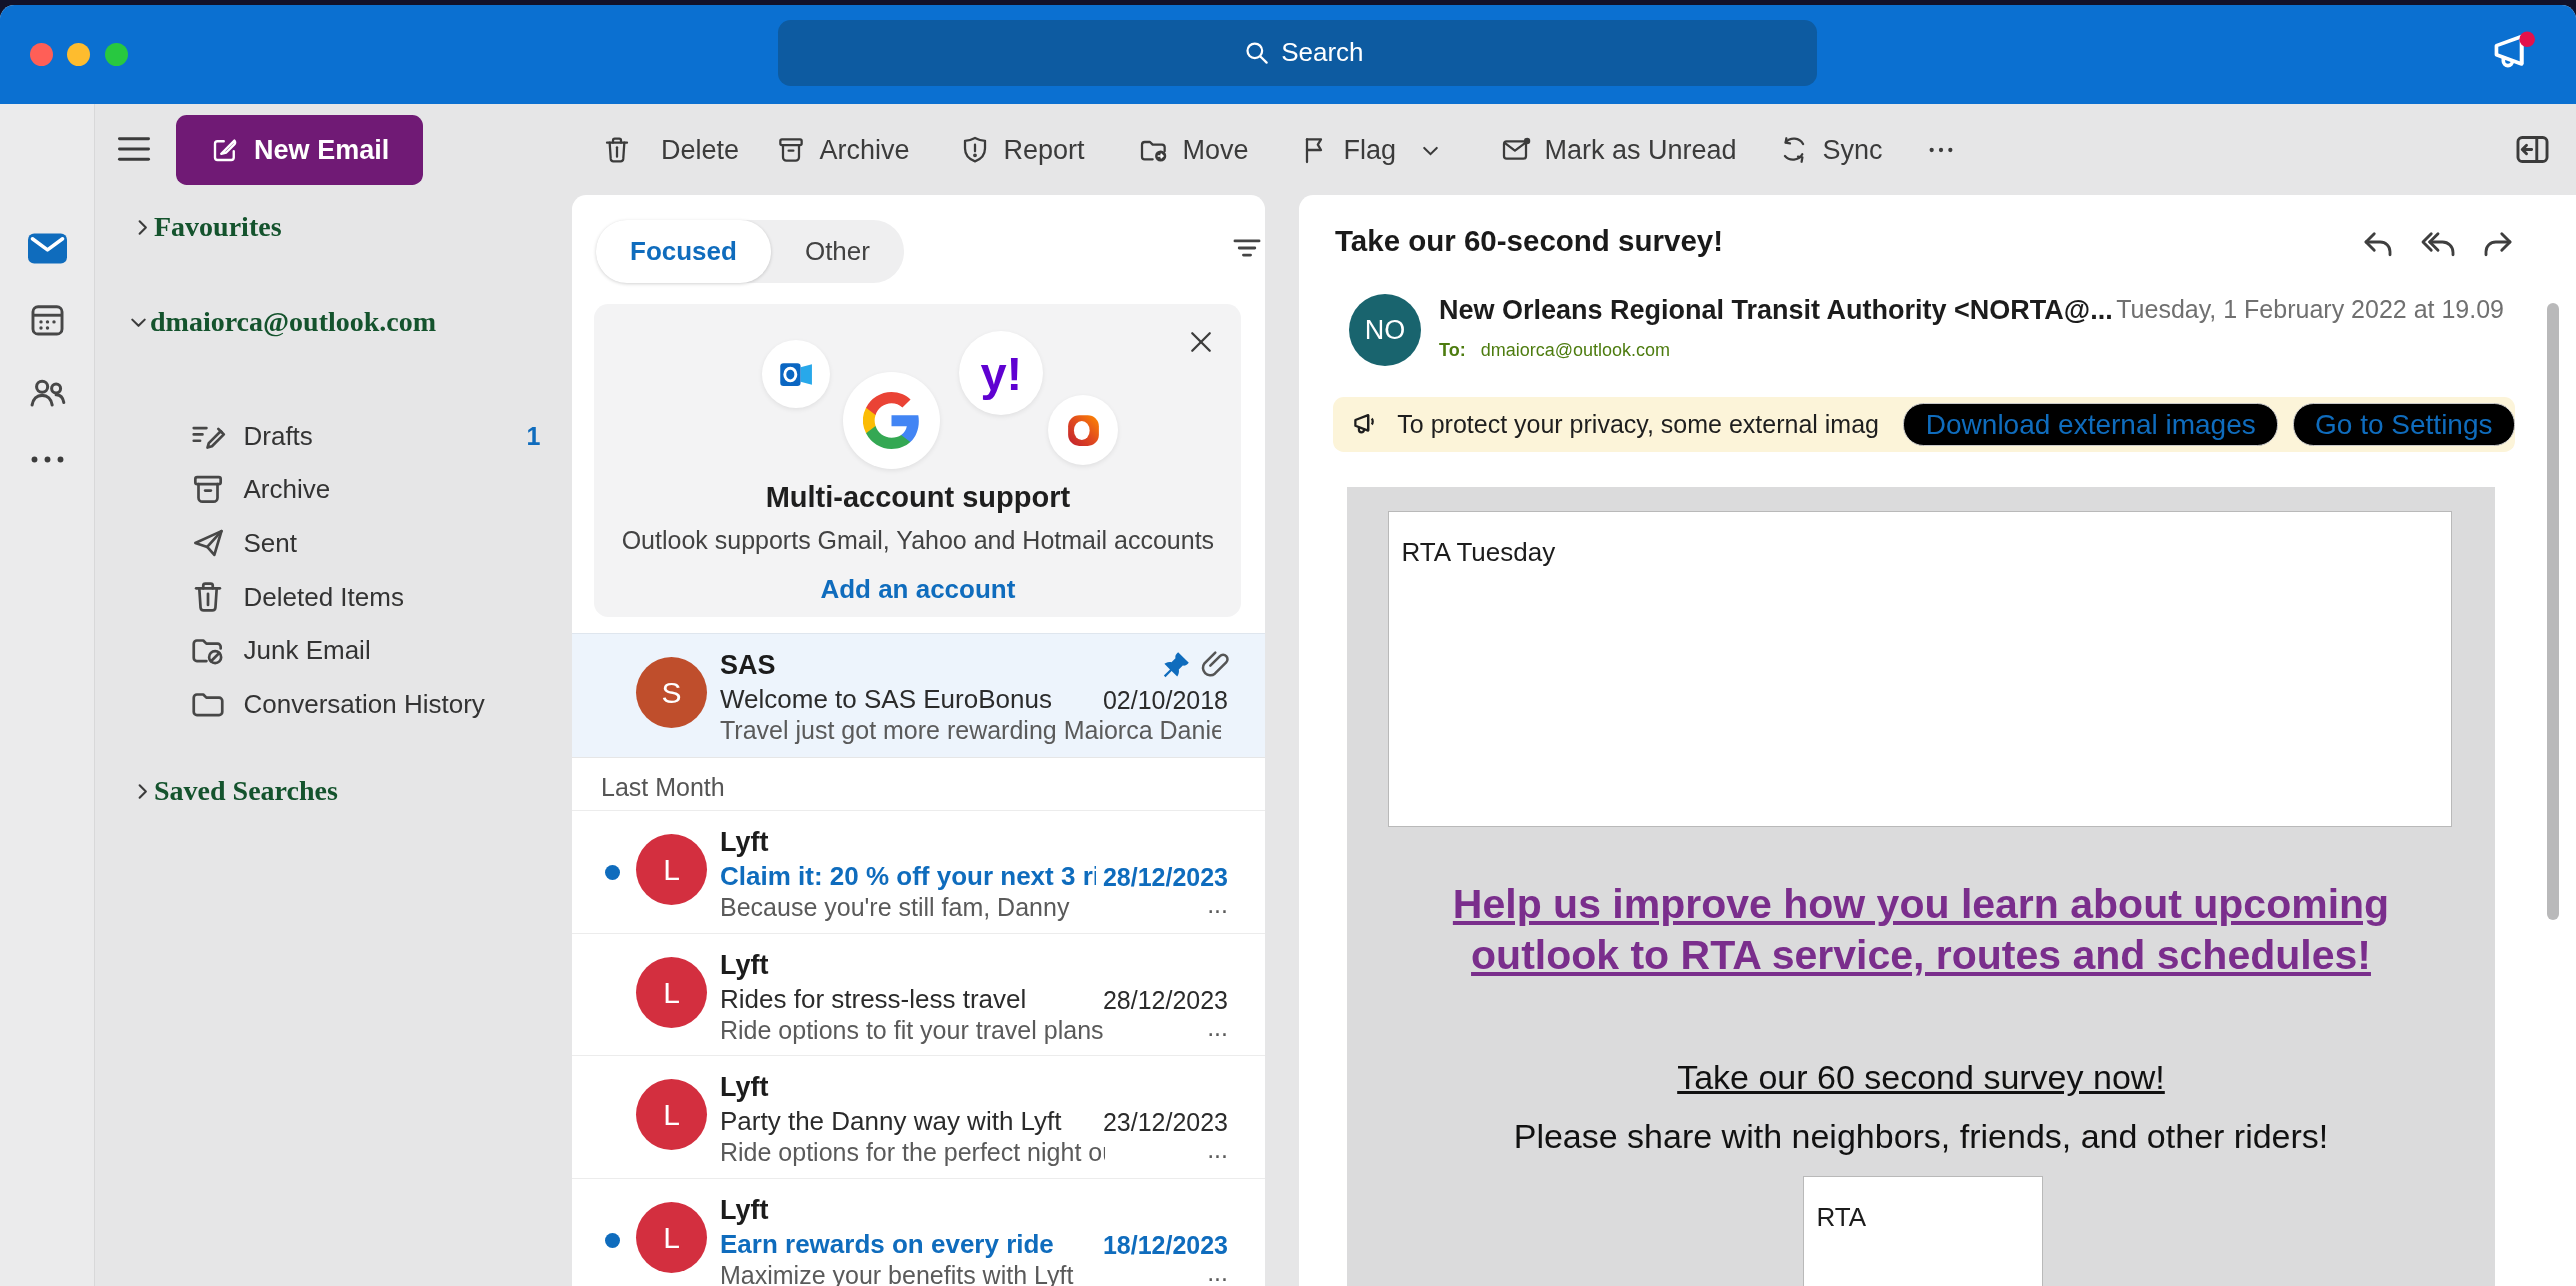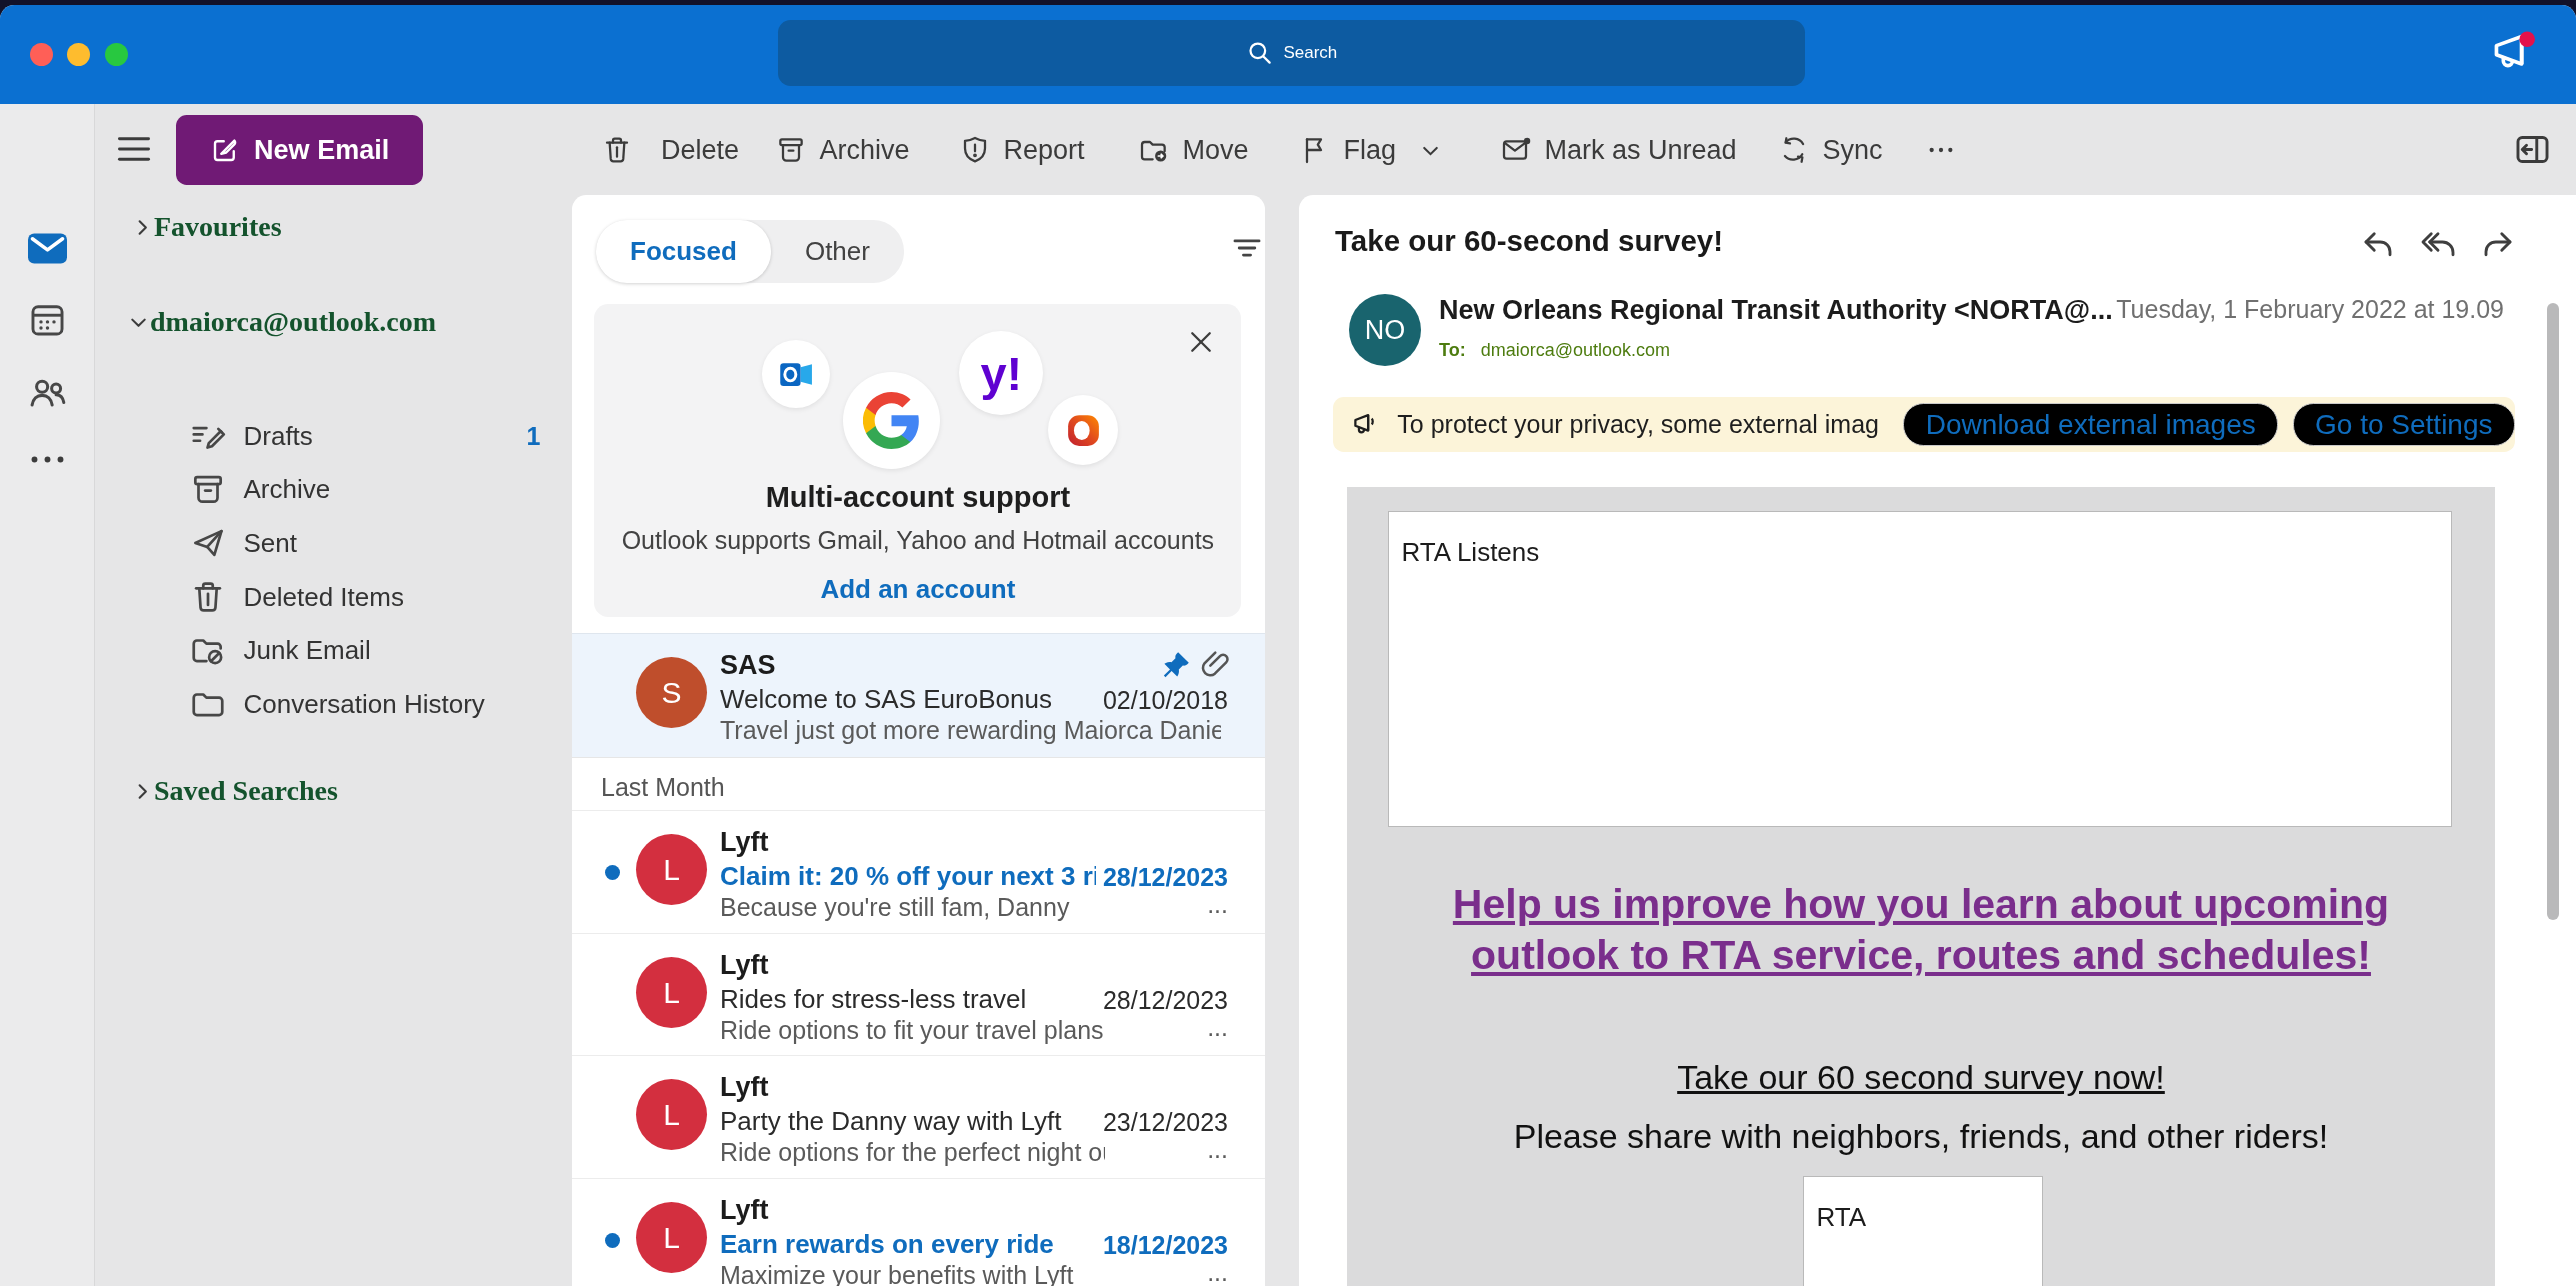--- a/index.html
+++ b/index.html
@@ -4,21 +4,21 @@
 <style>
   html,body{margin:0;padding:0;background:#12122a;width:2576px;height:1286px;overflow:hidden;
     font-family:"Liberation Sans",sans-serif;-webkit-font-smoothing:antialiased;}
   .abs{position:absolute;}
   #window{position:absolute;left:0;top:5.4px;width:2576px;height:1281px;background:#e6e6e7;
     border-radius:14.3px 14.3px 0 0;overflow:hidden;}
   
   #titlebar{position:absolute;left:0;top:0;width:100%;height:99px;background:#0b70d1;}
   .light{position:absolute;top:38px;width:23px;height:23px;border-radius:50%;}
   #search-pill{position:absolute;left:778px;top:14.3px;width:1027px;height:66px;background:#0d5ba1;
-    border-radius:12.5px;display:flex;align-items:center;justify-content:center;gap:10.7px;color:#fff;font-size:17px;}
+    border-radius:12.5px;display:flex;align-items:center;justify-content:center;gap:10.7px;color:#fff;font-size:26px;padding-left:12px;}
   
   #toolbar{position:absolute;left:0;top:99px;width:100%;height:90px;}
   .tbtn{position:absolute;display:flex;align-items:center;gap:12.5px;color:#3b3b3b;font-size:27px;height:54px;top:19px;cursor:default;}
   #new-email{position:absolute;left:176px;top:10.7px;width:247px;height:70px;background:#701a75;border-radius:10.7px;
     color:#fff;font-size:27px;font-weight:700;display:flex;align-items:center;justify-content:center;gap:14.3px;}
   .icon{display:inline-block;line-height:0;}
   svg{display:block;}
   
   #rail{position:absolute;left:0;top:99px;width:94px;height:1182px;background:#ebebec;border-right:0.9px solid #d8d8d9;}
   .rail-item{position:absolute;left:0;width:94px;display:flex;justify-content:center;}
@@ -555,21 +555,21 @@
             <path d="M16 7.5c1 .8 1 3.2 0 4"></path>
           </svg>
       </span>
       <span class="b-text" style="max-width:608px;">To protect your privacy, some external images in this messag...</span>
       <span class="pill-btn" style="margin-left:23px;">Download external images</span>
       <span class="pill-btn">Go to Settings</span>
     </div>
 
     <div id="rp-body">
       <div class="img-ph" style="left:41px;top:24px;width:1064px;height:316px;">
-        <span>RTA Listens</span>
+        <span>RTA Tuesday</span>
       </div>
       <div id="body-heading">Help us improve how you learn about upcoming outlook to RTA service, routes and schedules!</div>
       <div id="body-survey">Take our 60 second survey now!</div>
       <div id="body-share">Please share with neighbors, friends, and other riders!</div>
       <div class="img-ph" style="left:456px;top:689px;width:240px;height:111px;border-bottom:none;">
         <span>RTA</span>
       </div>
     </div>
   </div>
 

